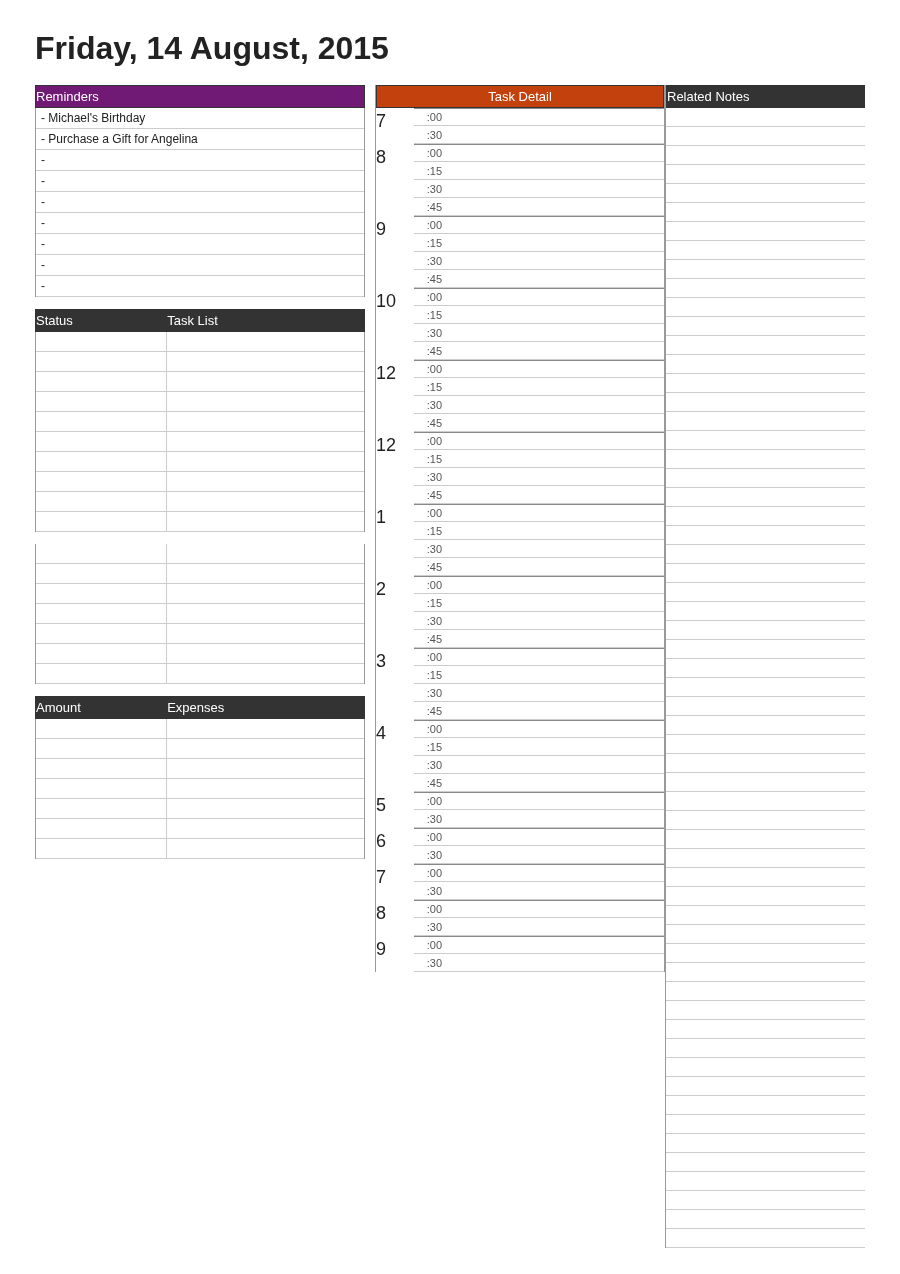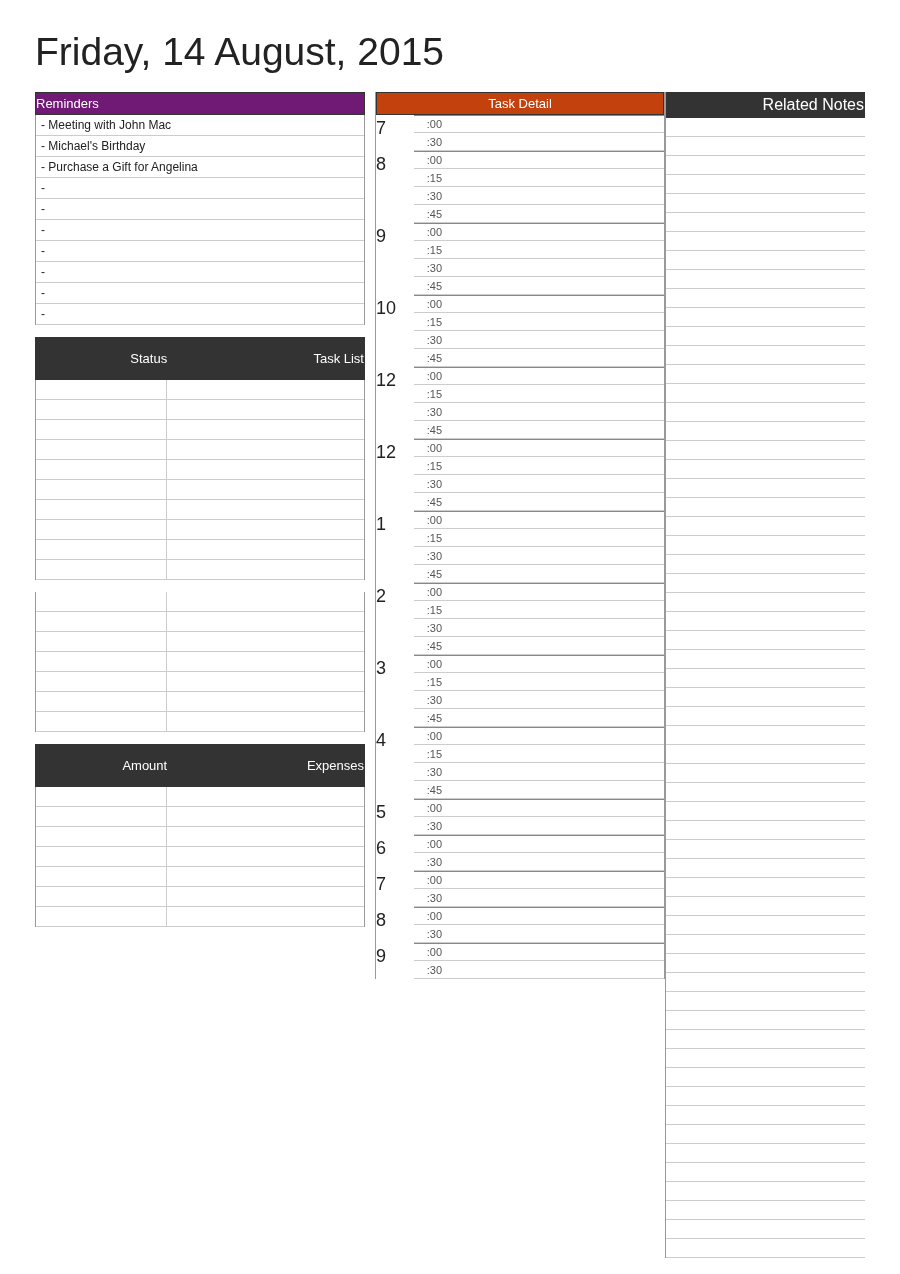--- a/index.html
+++ b/index.html
@@ -5,22 +5,22 @@
     * { margin: 0; padding: 0; box-sizing: border-box; }
     body {
       background: #fff;
       font-family: Arial, sans-serif;
       width: 900px;
       min-height: 1274px;
       padding: 30px 35px;
       color: #222;
     }
     h1 {
-      font-size: 39px;
-      font-weight: normal;
+      font-size: 32px;
+      font-weight: bold;
       margin-bottom: 18px;
       letter-spacing: 0;
     }
     .main-grid {
       display: grid;
       grid-template-columns: 340px 1fr 200px;
       gap: 0;
       align-items: start;
     }
     
@@ -45,23 +45,22 @@
     .two-col-header.status-task {
       grid-template-columns: 40% 60%;
     }
     .two-col-header.time-people {
       grid-template-columns: 40% 60%;
     }
     .two-col-header.amount-expenses {
       grid-template-columns: 40% 60%;
     }
     .two-col-header span {
-      text-align: right;
-      padding: 13px 0;
-      margin-left: 12px;
+      text-align: left;
+      padding: 3px 0;
     }
     .reminders-list {
       border-left: 1px solid #999;
       border-right: 1px solid #999;
     }
     .reminders-list .row {
       border-bottom: 1px solid #ccc;
       font-size: 12px;
       padding: 3px 5px;
       min-height: 18px;
@@ -181,22 +180,22 @@
       font-size: 11px;
     }
 
     
     .right-col {
       border-left: 1px solid #999;
     }
     .related-notes-header {
       background: #333;
       color: #fff;
-      text-align: right;
-      font-size: 16px;
+      text-align: left;
+      font-size: 13px;
       padding: 3px 0;
       border: 1px solid #333;
     }
     .notes-rows .row {
       border-bottom: 1px solid #ccc;
       min-height: 18px;
       font-size: 12px;
       padding: 2px 4px;
     }
   </style>
@@ -204,21 +203,20 @@
 <body>
 
 <h1>Friday, 14 August, 2015</h1>
 
 <div class="main-grid">
 
   <div class="left-col">
 
     <div class="section-header">Reminders</div>
     <div class="reminders-list">
-      <div class="row">- Meeting with John Mac</div>
       <div class="row">- Michael's Birthday</div>
       <div class="row">- Purchase a Gift for Angelina</div>
       <div class="row">-</div>
       <div class="row">-</div>
       <div class="row">-</div>
       <div class="row">-</div>
       <div class="row">-</div>
       <div class="row">-</div>
       <div class="row">-</div>
     </div>

